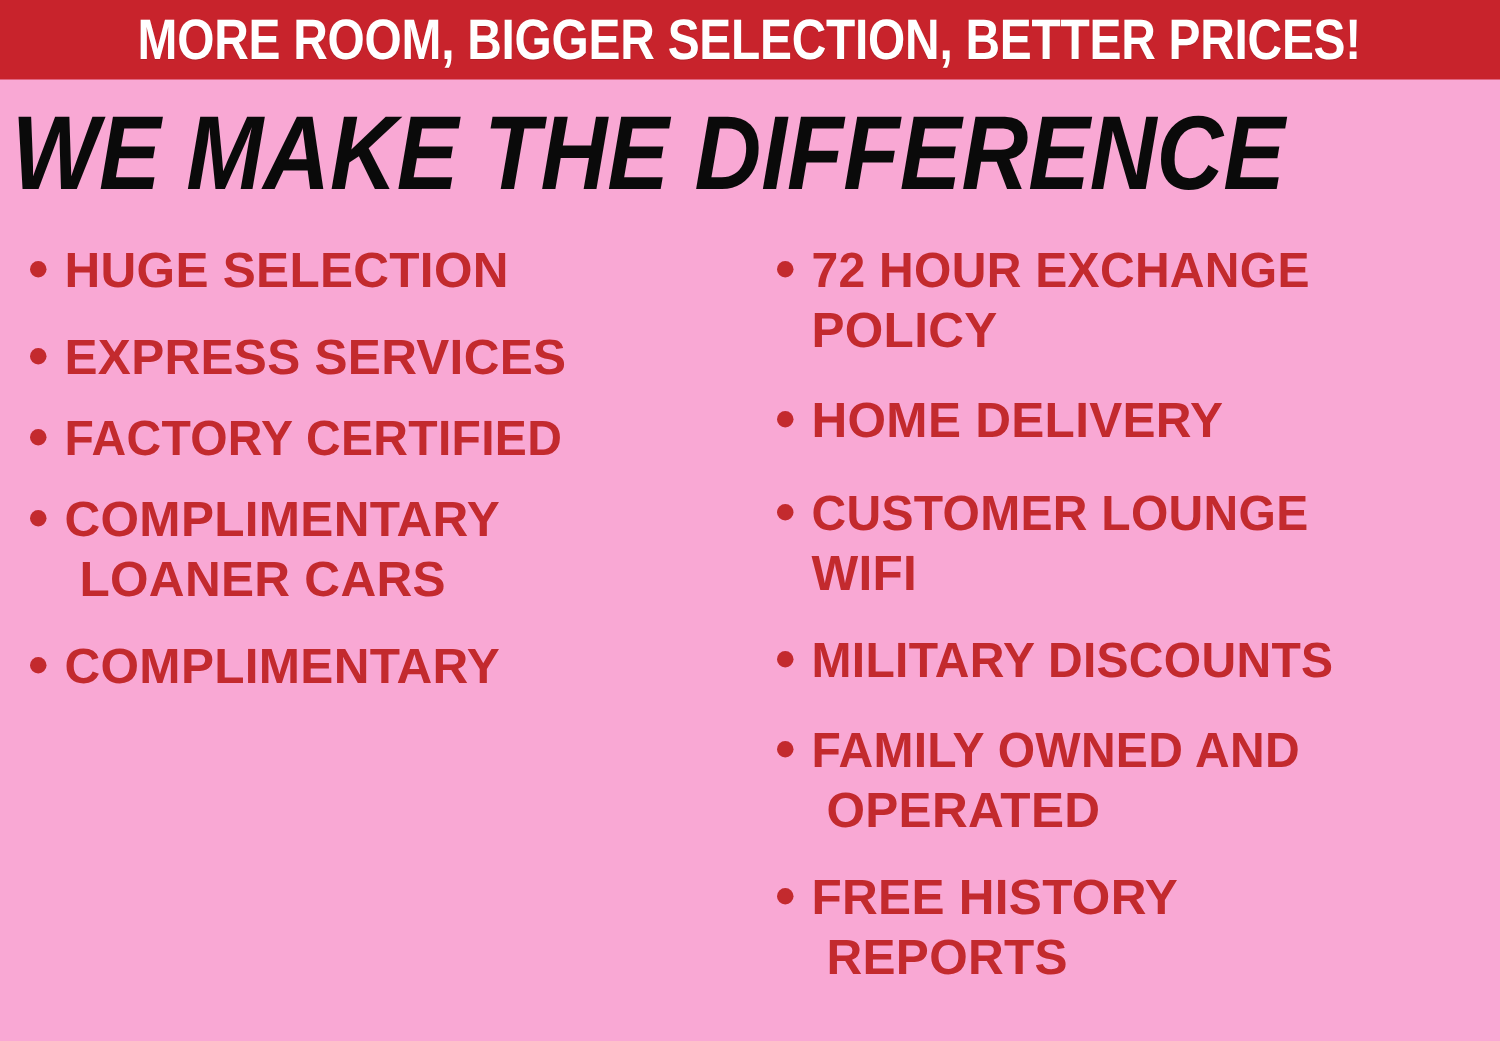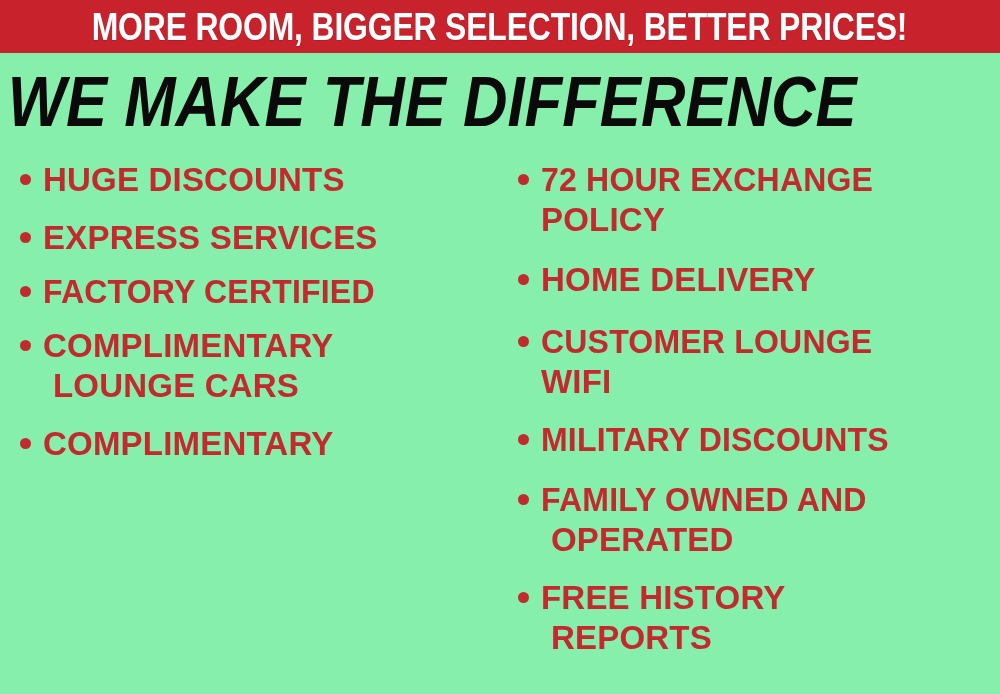--- a/index.html
+++ b/index.html
@@ -4,21 +4,21 @@
 <style>
   html, body {
     margin: 0;
     padding: 0;
     background: #ffffff;
   }
   #poster {
     position: relative;
     width: 1000px;
     height: 694px;
-    background: #86efac;
+    background: #f9a8d4;
     overflow: hidden;
     font-family: "Liberation Sans", sans-serif;
   }
 
   
   .banner {
     position: absolute;
     left: 0;
     top: 0;
     width: 1000px;
@@ -143,21 +143,21 @@
     <div class="headline">WE MAKE THE DIFFERENCE</div>
   </div>
 
   <div class="columns">
 
     <div class="column left">
 
       <div class="bullet-item">
         <span class="bullet-dot"></span>
         <div class="bullet-lines">
-          <div class="bullet-line">HUGE DISCOUNTS</div>
+          <div class="bullet-line">HUGE SELECTION</div>
         </div>
       </div>
 
       <div class="bullet-item">
         <span class="bullet-dot"></span>
         <div class="bullet-lines">
           <div class="bullet-line">EXPRESS SERVICES</div>
         </div>
       </div>
 
@@ -165,21 +165,21 @@
         <span class="bullet-dot"></span>
         <div class="bullet-lines">
           <div class="bullet-line tight">FACTORY CERTIFIED</div>
         </div>
       </div>
 
       <div class="bullet-item">
         <span class="bullet-dot"></span>
         <div class="bullet-lines">
           <div class="bullet-line">COMPLIMENTARY</div>
-          <div class="bullet-line second">LOUNGE CARS</div>
+          <div class="bullet-line second">LOANER CARS</div>
         </div>
       </div>
 
       <div class="bullet-item">
         <span class="bullet-dot"></span>
         <div class="bullet-lines">
           <div class="bullet-line">COMPLIMENTARY</div>
         </div>
       </div>
 

